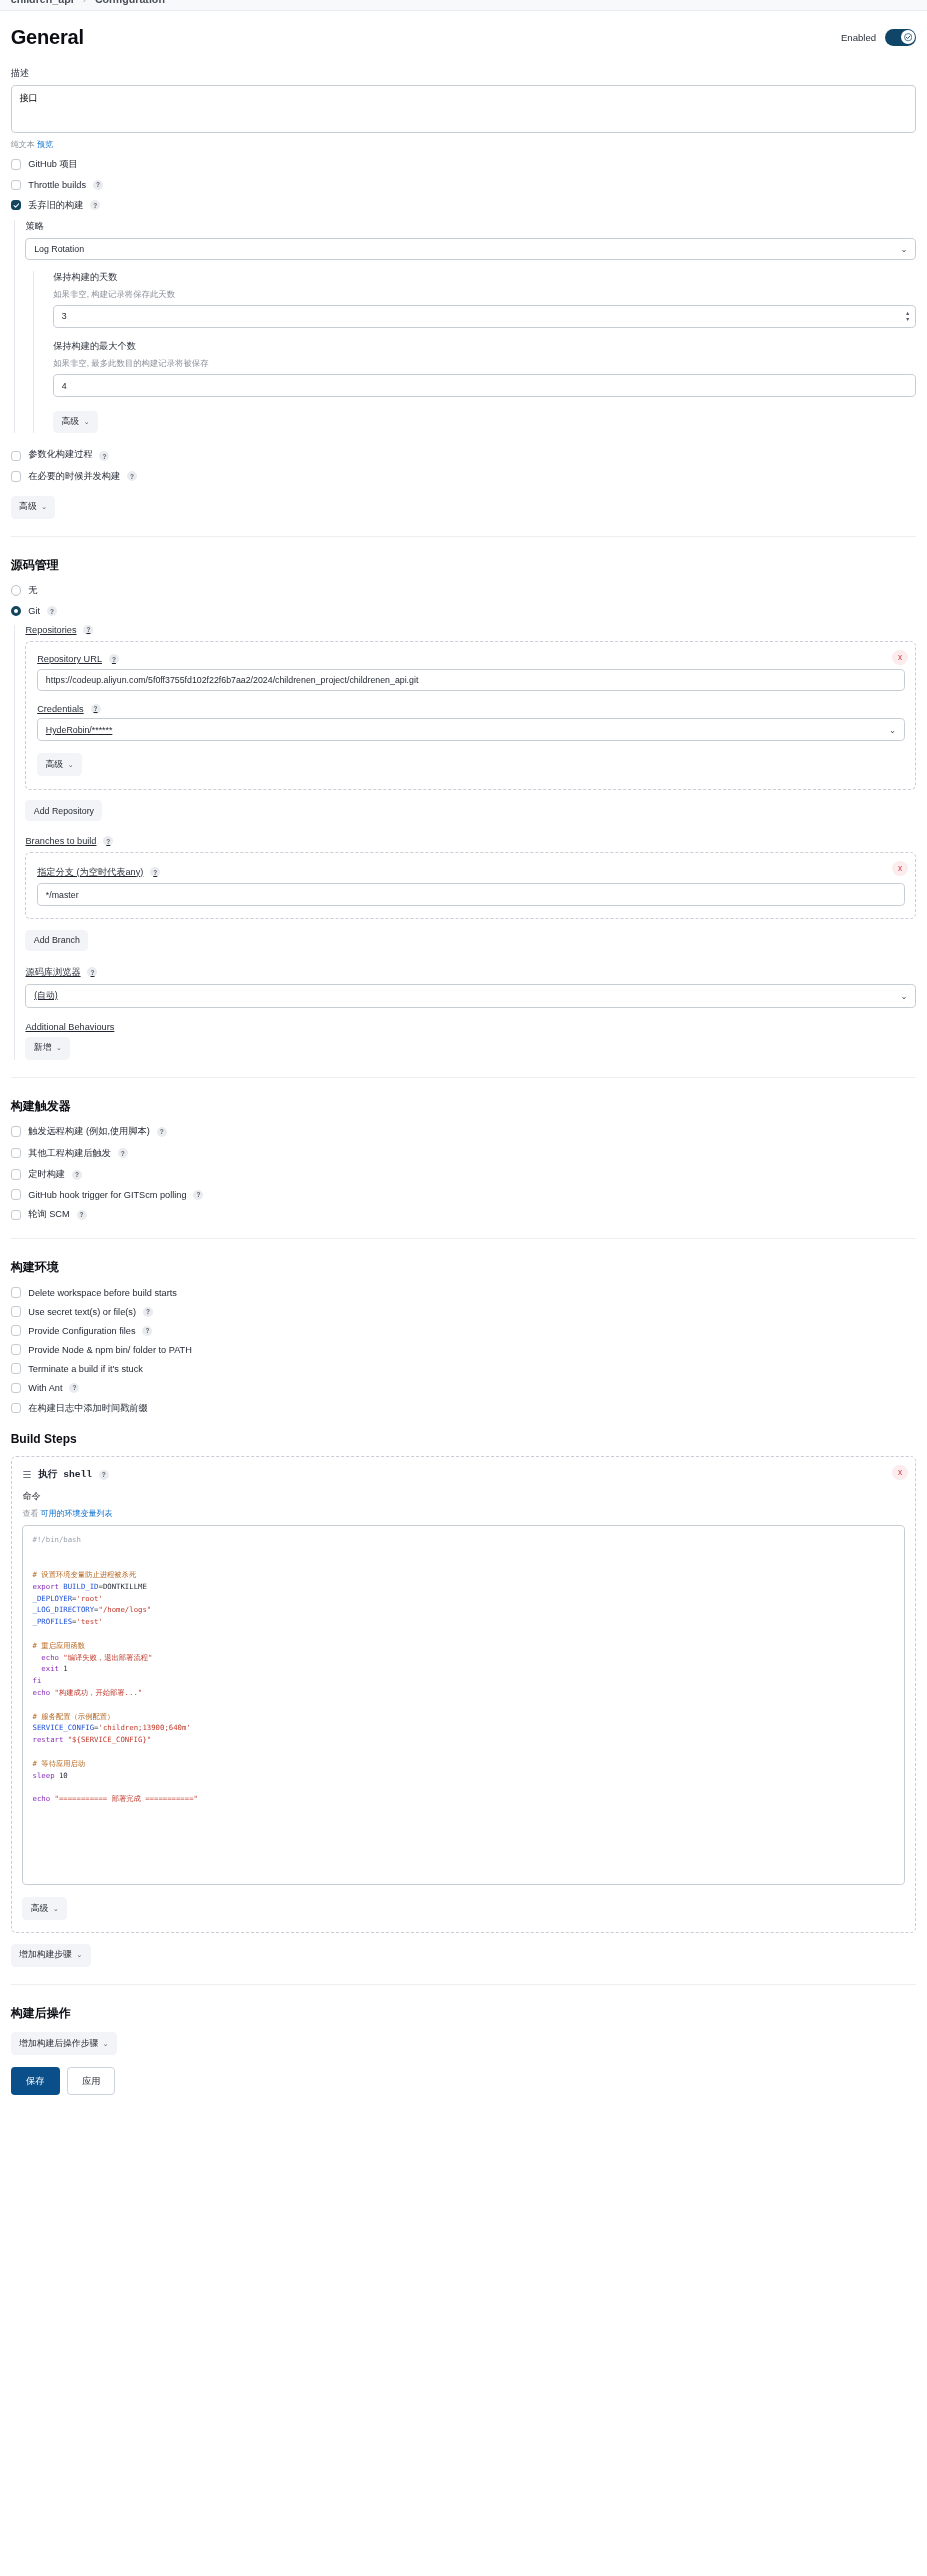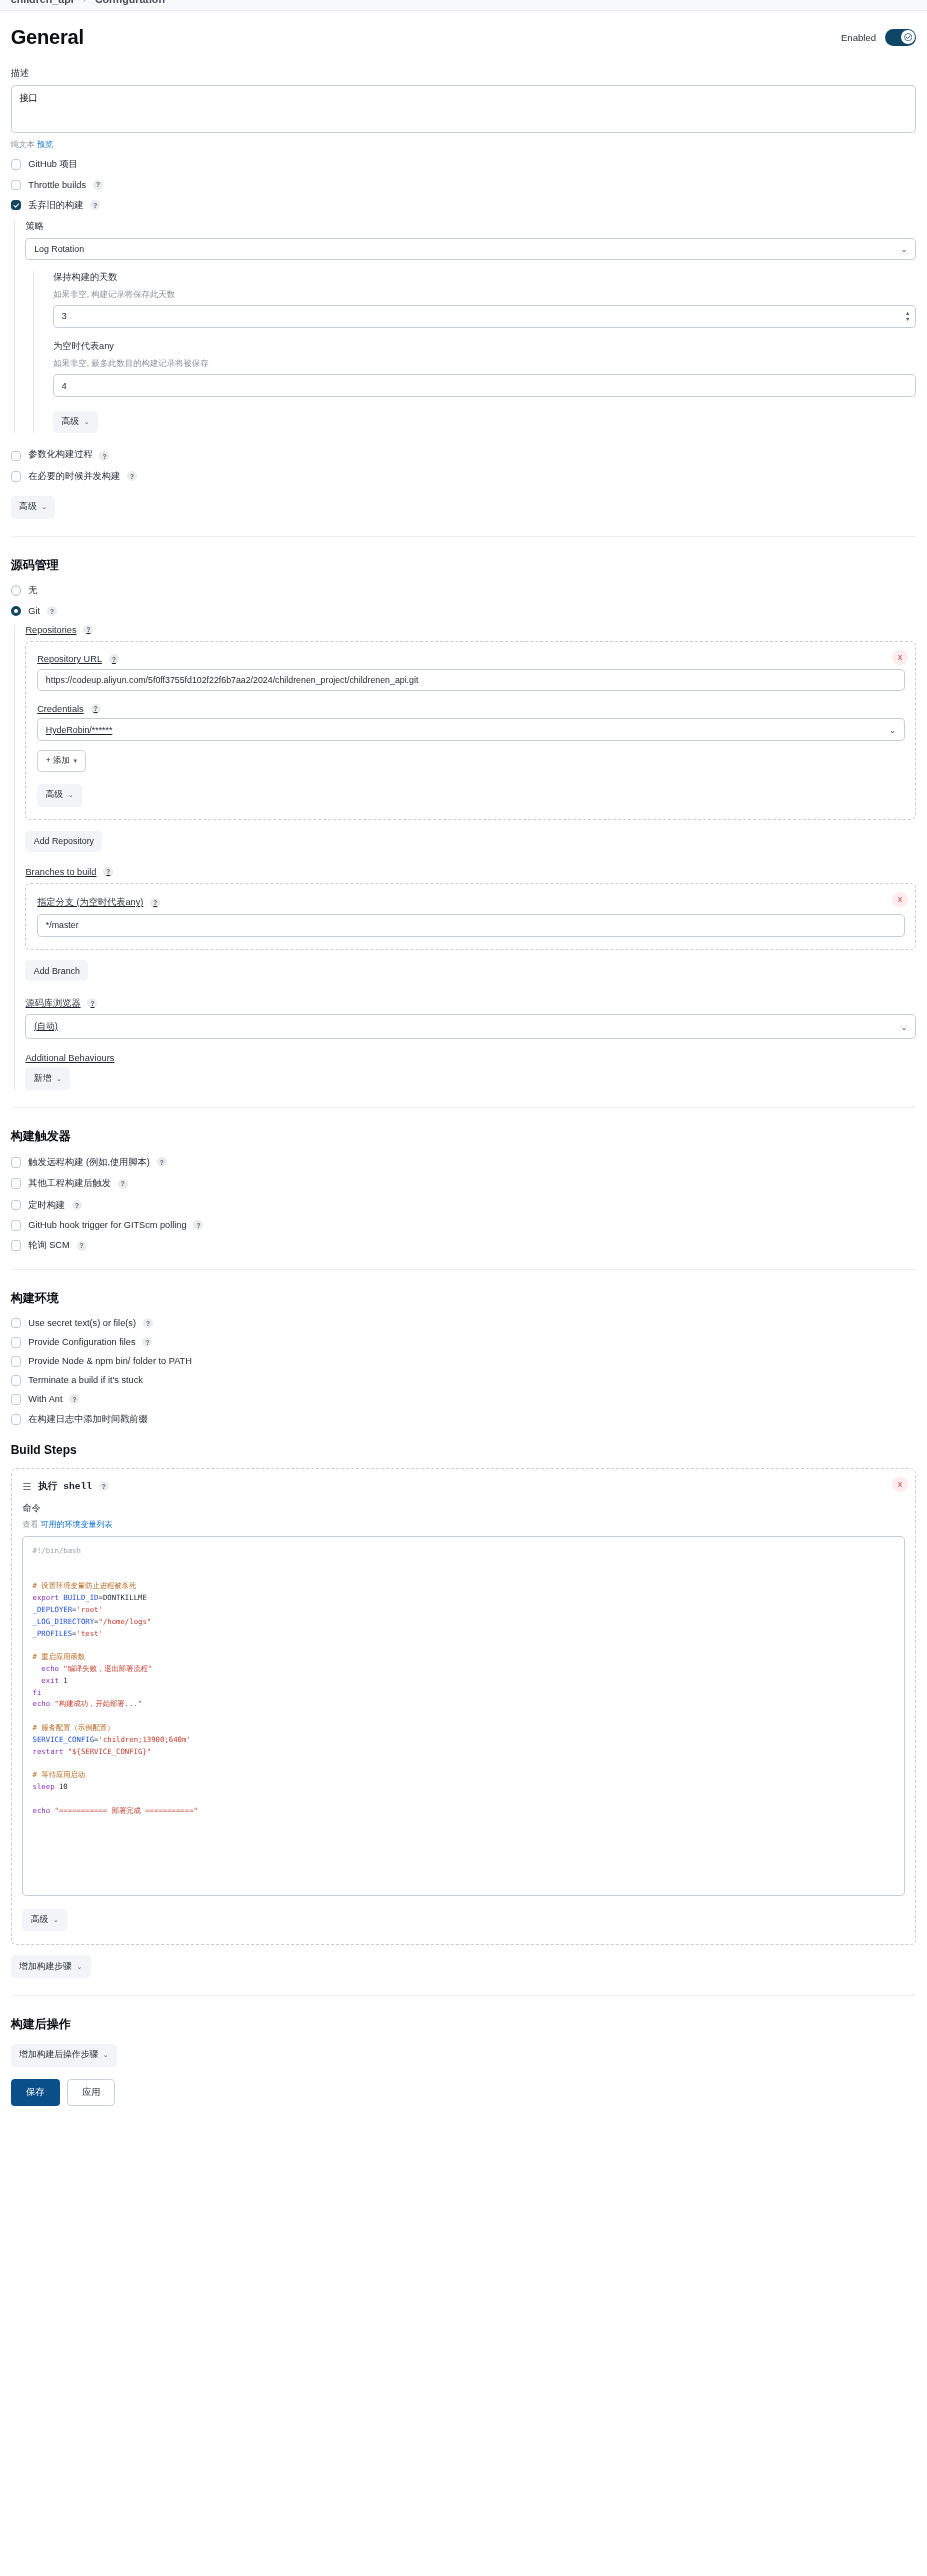--- a/index.html
+++ b/index.html
@@ -229,21 +229,21 @@
         <div style="position:relative;">
           <input class="inp" value="3" style="">
           <span class="spin">
               <span>▲</span>
               <span>▼</span>
             </span>
         </div>
 
         <div style="height:12.3px"></div>
 
-        <span class="lbl">为空时代表any</span>
+        <span class="lbl">保持构建的最大个数</span>
         <span class="sublbl">如果非空, 最多此数目的构建记录将被保存</span>
         <input class="inp" value="4" style="">
 
         <div style="height:13.8px"></div>
         <button class="btn-soft">
           <span>高级</span>
           <span class="chev-s">⌄</span>
         </button>
       </div>
     </div>
@@ -298,26 +298,20 @@
 
         <div class="row" style="margin:12.3px 0 4.6px 0;">
           <span class="lbl" style="margin:0;">Credentials</span>
           <span class="help">?</span>
         </div>
         <div class="sel">
           <span>HydeRobin/******</span>
           <span class="chev">⌄</span>
         </div>
 
-        <div style="margin-top:8.4px;">
-          <button class="btn-out">
-            <span>+ 添加</span>
-            <span class="chev-s">▾</span>
-          </button>
-        </div>
 
         <div style="margin-top:12.3px;">
           <button class="btn-soft">
             <span>高级</span>
             <span class="chev-s">⌄</span>
           </button>
         </div>
       </div>
 
       <div style="margin-top:10.7px;">
@@ -390,20 +384,24 @@
         <span class="rlabel">轮询 SCM</span>
         <span class="help">?</span>
       </div>
     </div>
 
     <hr class="hr">
 
     
     <h2 class="sec">构建环境</h2>
     <div>
+      <div class="row">
+        <span class="cb"></span>
+        <span class="rlabel">Delete workspace before build starts</span>
+      </div>
       <div class="row">
         <span class="cb"></span>
         <span class="rlabel">Use secret text(s) or file(s)</span>
         <span class="help">?</span>
       </div>
       <div class="row">
         <span class="cb"></span>
         <span class="rlabel">Provide Configuration files</span>
         <span class="help">?</span>
       </div>

